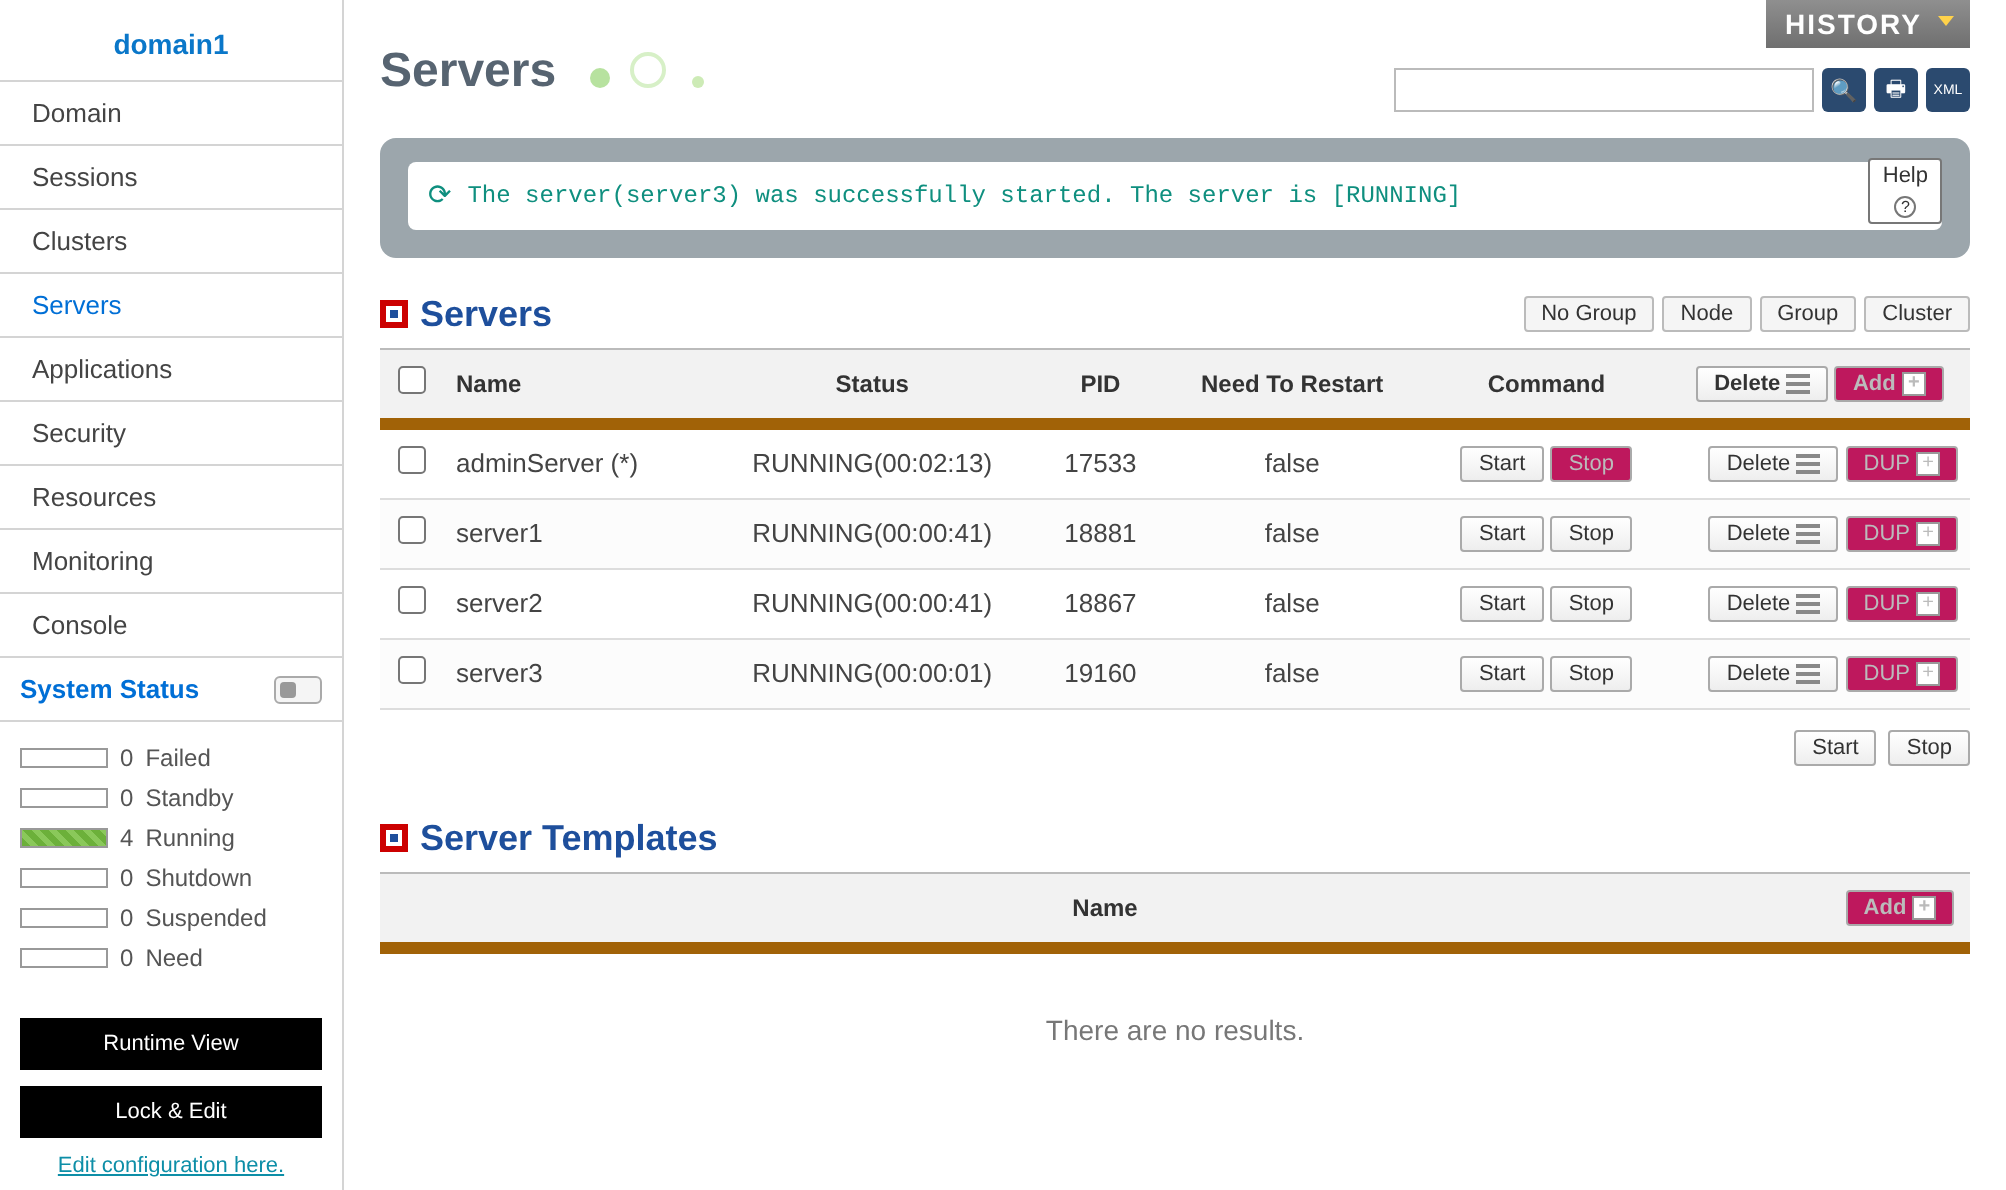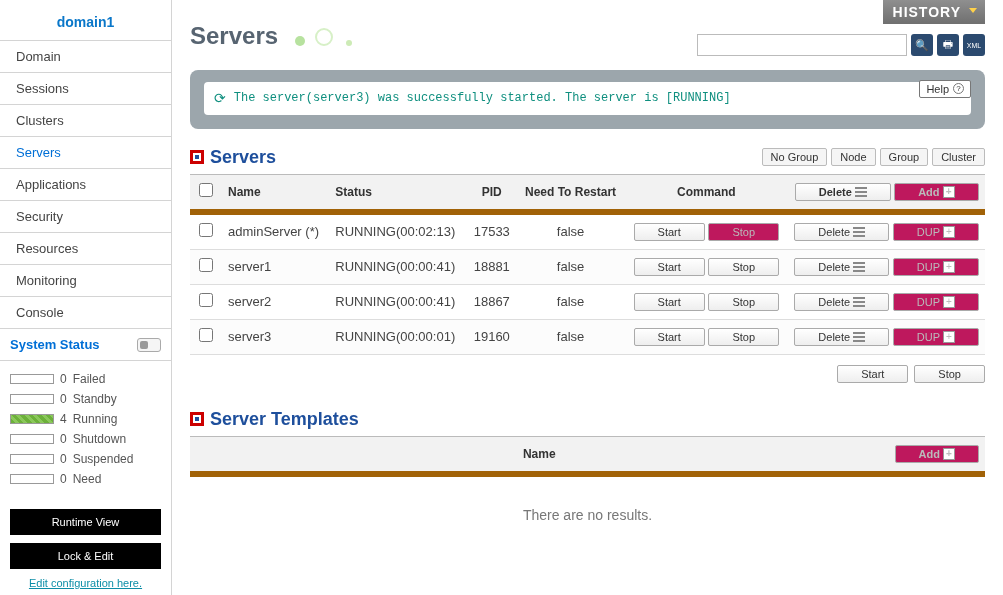--- a/index.html
+++ b/index.html
@@ -21,42 +21,42 @@
   .hist { position:absolute; right:18px; top:0; background:linear-gradient(#8f8f8f,#6f6f6f); color:#fff; font-size:14px; font-weight:bold; padding:4px 24px 4px 10px; cursor:pointer; letter-spacing:1px;}
   .hist:after{content:""; position:absolute; right:8px; top:8px; border-left:4px solid transparent;border-right:4px solid transparent;border-top:5px solid #ffd24a;}
   .title { font-size:24px; color:#576471; font-weight:600; margin:10px 0 18px;}
   .deco { display:inline-block; vertical-align:middle; margin-left:10px;}
   .deco span{display:inline-block;border-radius:50%;}
   .searchbar { position:absolute; right:18px; top:34px; display:flex; gap:4px; align-items:center;}
   .searchbar input{ width:210px; height:22px; border:1px solid #bbb; padding:0 6px; font-size:12px;}
   .icon-btn { width:22px; height:22px; background:#2b4a6f; color:#fff; border-radius:3px; display:inline-flex;align-items:center;justify-content:center; font-size:11px; cursor:pointer;}
   .info-box { background:#9ca6ac; border-radius:8px; padding:12px 14px 14px; position:relative;}
   .info-head { color:#fff; font-weight:bold; font-size:14px; padding-bottom:8px;}
-  .help { position:absolute; right:14px; top:10px; background:#fff; border:1px solid #777; font-size:11px; padding:2px 6px; border-radius:2px; cursor:pointer; color:#333; display:flex; gap:4px; align-items:center;}
+  .help { position:absolute; right:14px; top:10px; background:#fff; border:1px solid #777; font-size:11px; padding:2px 6px; border-radius:2px; cursor:pointer; color:#333; display:flex; gap:4px; align-items:center;flex-direction:column;}
   .msg { background:#fff; border-radius:4px; padding:8px 10px; font-family:"Courier New",monospace; color:#0f8f7f; font-size:12px; display:flex; gap:8px; align-items:center;}
   .reload-icn{ color:#0f8f7f; font-size:14px;}
   .sec-head { display:flex; align-items:center; justify-content:space-between; margin:18px 0 6px;}
   .sec-title { color:#1e4f9c; font-size:18px; font-weight:bold; display:flex; align-items:center; gap:6px;}
   .sq{width:14px;height:14px;background:#c00; position:relative;}
   .sq:before{content:"";position:absolute;left:3px;top:3px;width:8px;height:8px;background:#fff;}
   .sq:after{content:"";position:absolute;left:5px;top:5px;width:4px;height:4px;background:#1e4f9c;}
   .view-btns { display:flex; gap:4px; }
   .chip{ border:1px solid #bbb; background:#f5f5f5; padding:2px 8px; font-size:11px; border-radius:2px; cursor:pointer; color:#333;}
   table { width:100%; border-collapse:collapse; }
   thead th { background:#f2f2f2; border-top:1px solid #bbb; border-bottom:6px solid #a16207; padding:8px 6px; font-size:12px; color:#333; font-weight:bold;}
   tbody td { border-bottom:1px solid #ddd; padding:8px 6px; font-size:13px; color:#444; background:#fff;}
   tbody tr:nth-child(even) td { background:#fcfcfc;}
   .chk{ width:14px;height:14px;}
-  .sm-btn{ border:1px solid #aaa; background:linear-gradient(#fff,#eee); padding:2px 23px; font-size:11px; border-radius:2px; cursor:pointer; color:#333; display:inline-flex; align-items:center; gap:3px;justify-content:flex-end;}
+  .sm-btn{ border:1px solid #aaa; background:linear-gradient(#fff,#eee); padding:2px 8px; font-size:11px; border-radius:2px; cursor:pointer; color:#333; display:inline-flex; align-items:center; gap:3px;justify-content:flex-end;}
   .sm-btn.disabled{ color:#bbb; background:#be185d; cursor:default;}
   .footer-btns{ display:flex; justify-content:flex-end; gap:6px; margin:10px 0 26px;}
   .no-res{ text-align:center; color:#777; font-size:14px; padding:30px 0 60px;}
   .col-chk{width:32px;text-align:center;}
   .col-name{text-align:left;}
-  .col-status{text-align:left;}
+  .col-status{text-align:center;}
   .col-pid{text-align:center;}
   .col-rest{text-align:center;}
   .col-cmd{text-align:center; white-space:nowrap;}
   .col-act{text-align:right; white-space:nowrap; width:150px;}
   .th-act{text-align:center;}
   .plus{display:inline-flex;width:12px;height:12px;border:1px solid #999;align-items:center;justify-content:center;font-size:10px;line-height:1;background:#fff;}
   .stack{display:inline-block;width:12px;height:10px;background:linear-gradient(#888,#888) 0 0/12px 2px no-repeat,linear-gradient(#888,#888) 0 4px/12px 2px no-repeat,linear-gradient(#888,#888) 0 8px/12px 2px no-repeat;}
   .toggle{width:24px;height:14px;border:1px solid #aaa;border-radius:3px;background:#f5f5f5;display:inline-block;position:relative;}
   .toggle:after{content:"";position:absolute;left:2px;top:2px;width:8px;height:8px;background:#999;border-radius:2px;}
 </style>

